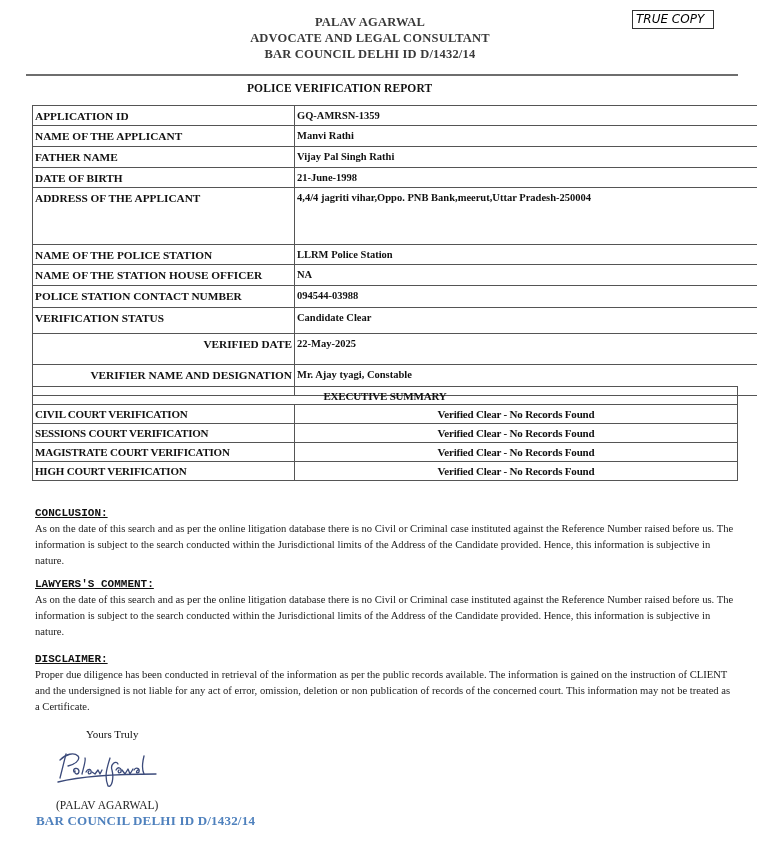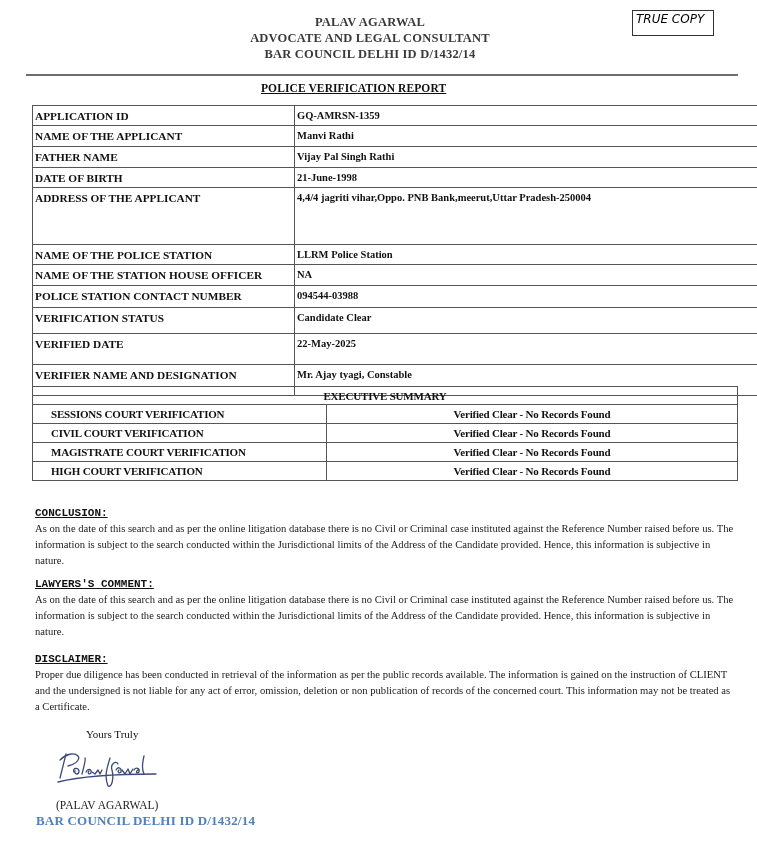--- a/index.html
+++ b/index.html
@@ -7,47 +7,47 @@
     width: 757px; height: 846px; position: relative; overflow: hidden;
     font-family: "Liberation Serif", "DejaVu Serif", serif;
     color: #000;
   }
   .letterhead {
     position: absolute; left: 240px; top: 14px; width: 260px;
     text-align: center; color: #3a3a3a; font-weight: bold;
     font-size: 12.5px; line-height: 16px; letter-spacing: 0.2px;
   }
   .truecopy {
-    position: absolute; left: 632px; top: 10px; width: 82px; height: 26px;
+    position: absolute; left: 632px; top: 10px; width: 82px; height: 19px;
     border: 1px solid #333; box-sizing: border-box;
     font-family: "DejaVu Sans", "Liberation Sans", sans-serif;
     font-style: italic; font-size: 12px; line-height: 17px;
     padding-left: 3px; color: #000;
   }
   .hr {
     position: absolute; left: 26px; top: 74px; width: 712px; height: 2px;
     background: #6e6e6e;
   }
   .report-title {
     position: absolute; left: 247px; top: 82px;
-    font-weight: bold; font-size: 11.5px; text-decoration: underline;
-    color: #111; letter-spacing: 0.1px; margin-left: 14px;
+    font-weight: bold; font-size: 11.5px; 
+    color: #111; letter-spacing: 0.1px;
   }
   table { border-collapse: collapse; position: absolute; }
   .main-table { left: 32px; top: 105px; width: 746px; }
   .main-table td {
     border: 1px solid #555; font-size: 11px; padding: 0 2px;
     vertical-align: top; line-height: 14px;
   }
   .main-table td.label { width: 257px; font-weight: bold; color: #111; font-size: 11.3px; padding-top: 3px; }
   .main-table td.value { font-weight: bold; color: #111; padding-top: 3px; font-size: 10.5px; }
-  .main-table td.bottomlabel { vertical-align: bottom; padding-bottom: 13px; }
+  .main-table td.bottomlabel { vertical-align: bottom; padding-bottom: 13px; text-align: right; }
   .exec-table { left: 32px; top: 386px; width: 706px; }
   .exec-table td {
-    border: 1px solid #555; font-size: 11px; height: 18px; padding: 0 18px;
+    border: 1px solid #555; font-size: 11px; height: 18px; padding: 0 2px;
     font-weight: bold; color: #111;
     font-family: "Liberation Serif", serif; letter-spacing: -0.2px;
   }
   .exec-table td.head { text-align: center; height: 17px; }
   .exec-table td.l { width: 257px; }
   .exec-table td.r { text-align: center; }
   .section { position: absolute; left: 35px; width: 700px; font-size: 10.6px; line-height: 16px; color: #1a1a1a; }
   .section .heading { font-weight: bold; text-decoration: underline; font-size: 11px; color: #111; font-family: Liberation Mono, monospace; }
   .closing { position: absolute; left: 86px; top: 728px; font-size: 11px; color: #111; }
   .signature { position: absolute; left: 52px; top: 748px; width: 112px; height: 44px; }
@@ -120,25 +120,25 @@
   </tr>
 </tbody>
   </table>
 
 <table class="exec-table">
   <tbody>
       <tr>
     <td class="head" colspan="2">EXECUTIVE SUMMARY</td>
   </tr>
   <tr>
-    <td class="l">SESSIONS COURT VERIFICATION</td>
+    <td class="l">CIVIL COURT VERIFICATION</td>
     <td class="r">Verified Clear - No Records Found</td>
   </tr>
   <tr>
-    <td class="l">CIVIL COURT VERIFICATION</td>
+    <td class="l">SESSIONS COURT VERIFICATION</td>
     <td class="r">Verified Clear - No Records Found</td>
   </tr>
   <tr>
     <td class="l">MAGISTRATE COURT VERIFICATION</td>
     <td class="r">Verified Clear - No Records Found</td>
   </tr>
   <tr>
     <td class="l">HIGH COURT VERIFICATION</td>
     <td class="r">Verified Clear - No Records Found</td>
   </tr>

